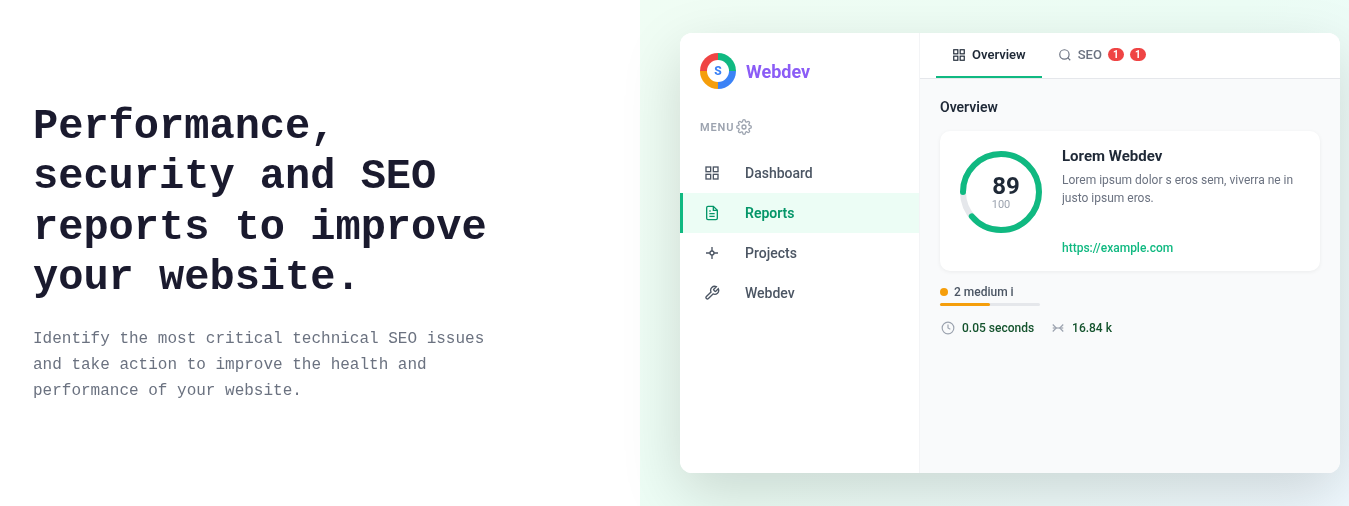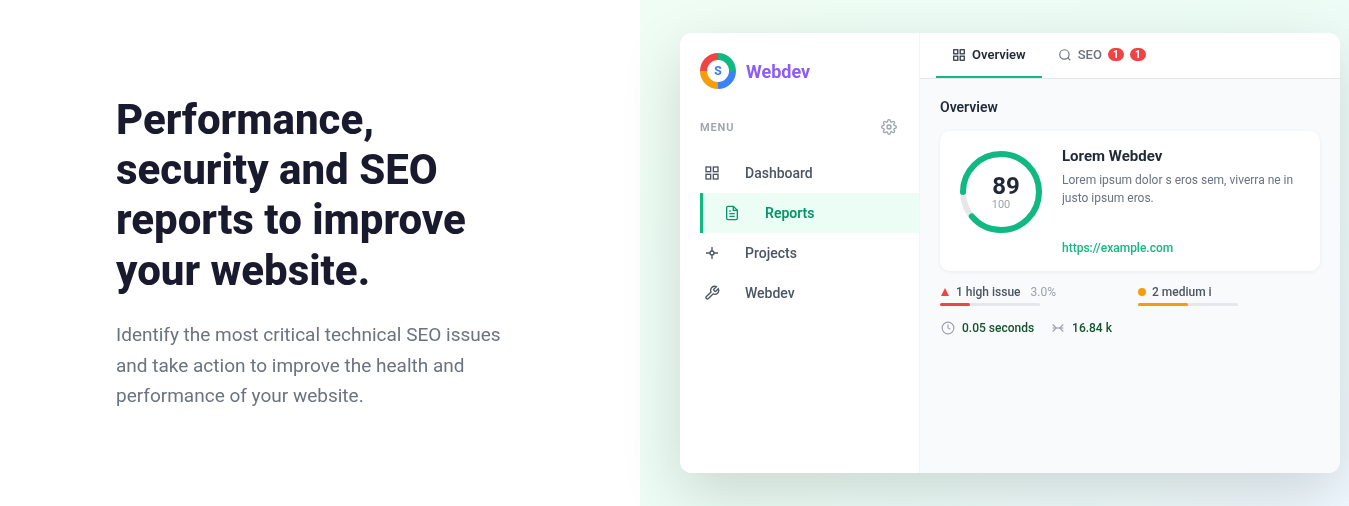--- a/index.html
+++ b/index.html
@@ -9,37 +9,38 @@
       width: 1349px;
       height: 506px;
       overflow: hidden;
       display: flex;
       align-items: center;
     }
 
     
     .hero-section {
       flex: 0 0 640px;
-      padding: 60px 116px;
+      padding: 60px 33px;
       display: flex;
       flex-direction: column;
       justify-content: center;
+      font-family: Liberation Mono, monospace;
     }
 
     .hero-title {
       font-size: 42px;
       font-weight: 800;
       color: #1a1a2e;
       line-height: 1.2;
       margin-bottom: 24px;
       max-width: 500px;
     }
 
     .hero-subtitle {
-      font-size: 19px;
+      font-size: 16px;
       color: #6b7280;
       line-height: 1.6;
       max-width: 460px;
     }
 
     
     .mockup-area {
       flex: 1;
       height: 506px;
       position: relative;
@@ -106,21 +107,21 @@
 
     .brand-name {
       font-size: 18px;
       font-weight: 700;
       color: #8b5cf6;
     }
 
     .menu-label-row {
       display: flex;
       align-items: center;
-      justify-content: space-between;
+      justify-content: flex-start;
       padding: 8px 20px;
       margin-bottom: 8px;
     }
 
     .menu-label {
       font-size: 11px;
       font-weight: 600;
       color: #9ca3af;
       letter-spacing: 0.08em;
       text-transform: uppercase;
@@ -146,21 +147,20 @@
       font-weight: 500;
       border-left: 3px solid transparent;
       transition: background 0.15s;
     }
 
     .nav-item.active {
       background: #ecfdf5;
       color: #059669;
       border-left: 3px solid #10b981;
       font-weight: 600;
-      margin-left: 20px;
     }
 
     .nav-icon {
       width: 18px;
       height: 18px;
       display: flex;
       align-items: center;
       justify-content: center;
       flex-shrink: 0;
     }
@@ -497,34 +497,20 @@
           </div>
 
           <div class="score-info">
             <div class="score-info-title">Lorem Webdev</div>
             <div class="score-info-desc">Lorem ipsum dolor s eros sem, viverra ne in justo ipsum eros.</div>
             <div class="score-info-link">https://example.com</div>
           </div>
         </div>
 
         <div class="issues-row">
-          <div style="flex:1">
-            <div class="issue-item">
-              <svg width="10" height="10" viewBox="0 0 10 10">
-                <polygon points="5,1 9,9 1,9" fill="#ef4444"></polygon>
-              </svg>
-              <span class="issue-label">1 high issue</span>
-              <span class="issue-percent">3.0%</span>
-            </div>
-            <div class="issue-bar-wrap">
-              <div class="issue-bar">
-                <div class="issue-bar-fill red"></div>
-              </div>
-            </div>
-          </div>
           <div style="flex:1">
             <div class="issue-item">
               <div class="issue-dot yellow"></div>
               <span class="issue-label">2 medium i</span>
             </div>
             <div class="issue-bar-wrap">
               <div class="issue-bar">
                 <div class="issue-bar-fill yellow"></div>
               </div>
             </div>

